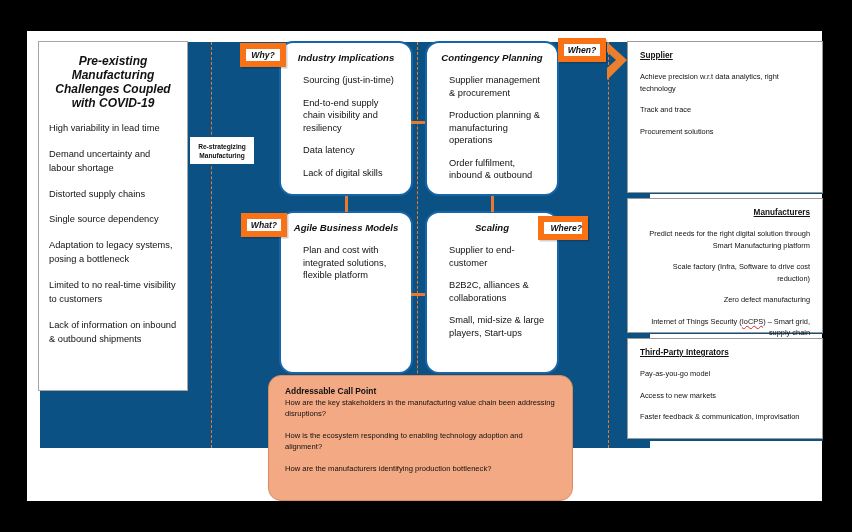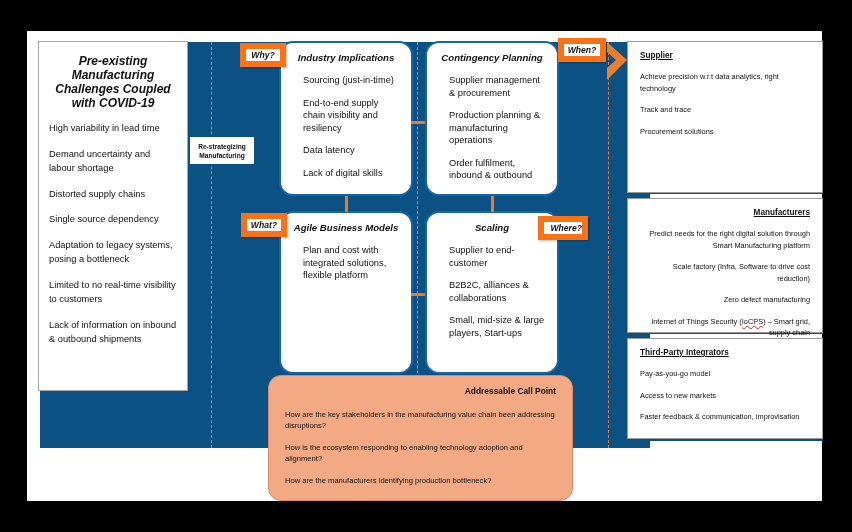--- a/index.html
+++ b/index.html
@@ -133,21 +133,21 @@
   .acp {
     position: absolute;
     left: 241px; top: 344px; width: 305px; height: 126px;
     background: #f3a983;
     border: 1px solid #d98c63;
     border-radius: 13px;
     padding: 10px 16px;
   }
   .acp-title {
     font-weight: bold; font-size: 8.4px; color: #111;
-    text-align: right; margin-bottom: 13px;
+    text-align: left; margin-bottom: 1px;
   }
   .acp-item {
     font-size: 7.6px; line-height: 11px; color: #111; margin-bottom: 11px;
   }
 </style>
 </head>
 <body>
 
 <div id="canvas">
   <div class="slide">

